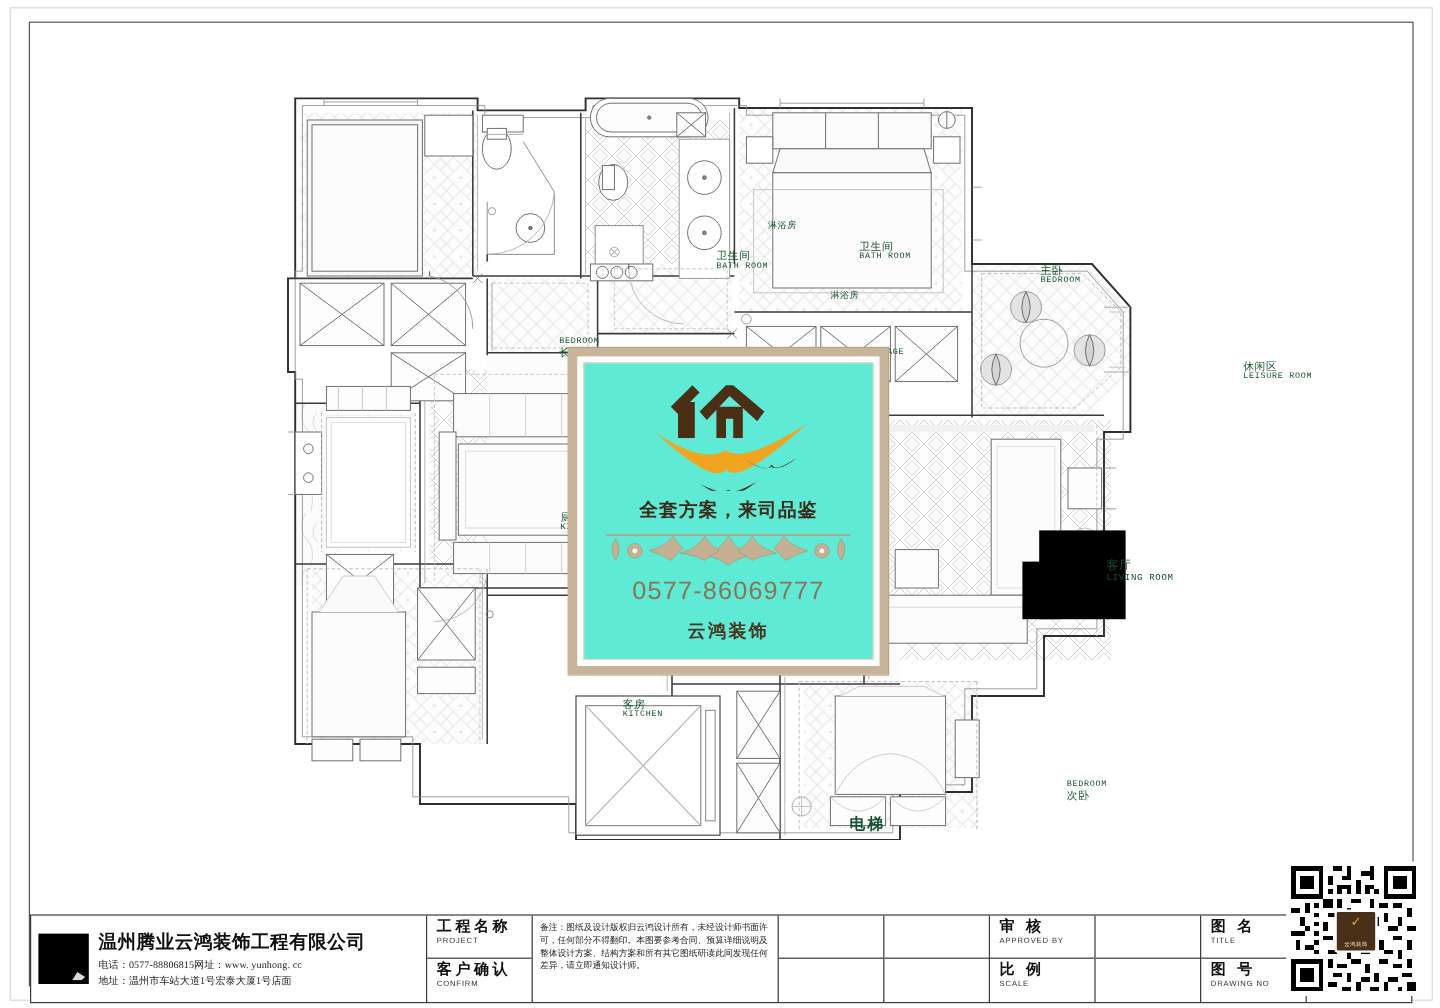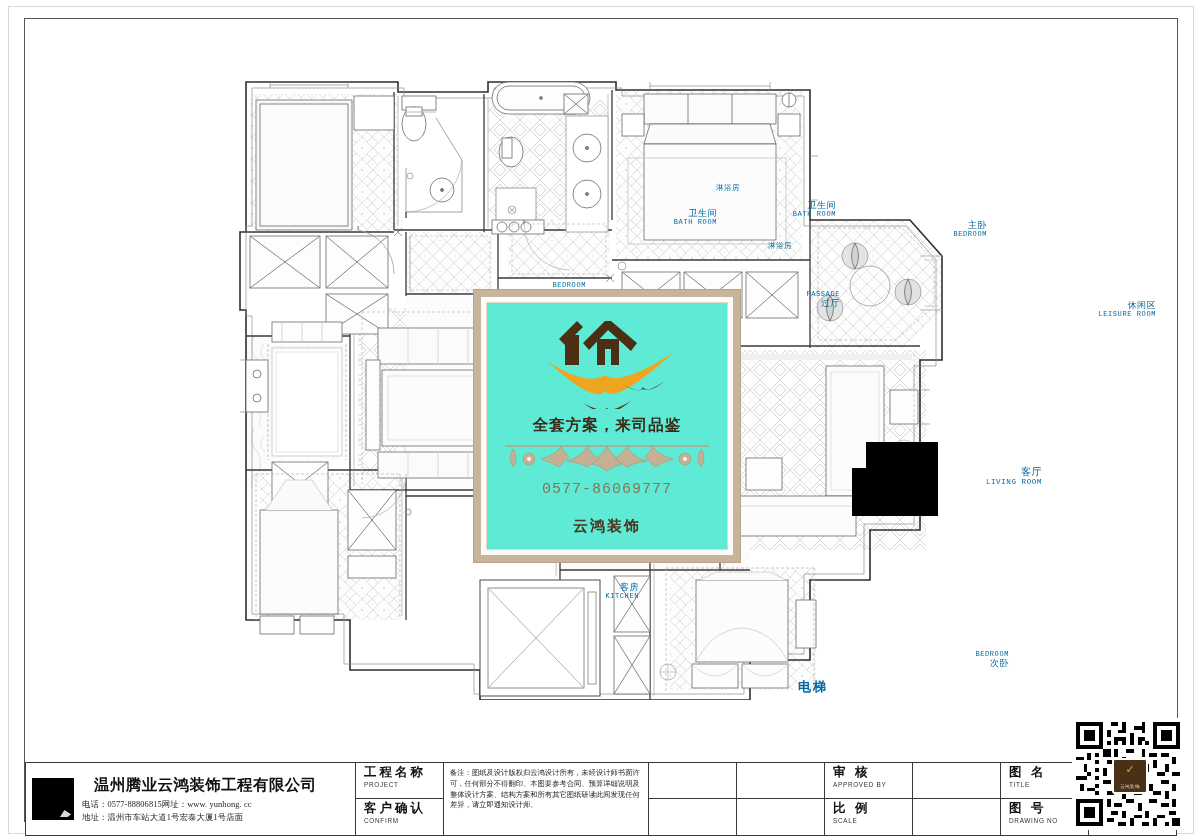--- a/index.html
+++ b/index.html
@@ -11,60 +11,60 @@
   .frame-outer{position:absolute;left:8px;top:6px;width:1184px;height:826px;
                border:1px solid #d8d8d8;background:#fff;}
   .frame-inner{position:absolute;left:24px;top:18px;width:1152px;height:802px;
                border:1px solid #555;}
 
   
   #plan{position:absolute;left:230px;top:60px;width:740px;height:640px;}
   svg.planvec{position:absolute;left:0;top:0;}
 
   
-  .rlabel{position:absolute;text-align:right;line-height:1.15;
-          color:#0369a1;white-space:nowrap;pointer-events:none;}
+  .rlabel{position:absolute;text-align:left;line-height:1.15;
+          color:#14532d;white-space:nowrap;pointer-events:none;}
   .rlabel .cn{display:block;font-size:9px;letter-spacing:.5px;}
   .rlabel .en{display:block;font-size:7px;letter-spacing:.6px;
               font-family:Liberation Mono, monospace;}
   .rlabel.big .cn{font-size:13px;font-weight:bold;letter-spacing:2px;}
   .rlabel.serif .cn{font-family:"Liberation Serif","DejaVu Serif",serif;font-size:10px;}
   .rlabel.serif .en{font-size:7.5px;}
   .rlabel.tiny .cn{font-size:7.5px;}
 
   
   #wm{position:absolute;left:474px;top:290px;width:252px;height:258px;
       background:#fdfcfb;border:7px solid #c8b49a;box-shadow:0 0 0 1px #b9a384;}
   #wm .wmin{position:absolute;left:5px;top:5px;right:5px;bottom:5px;
             border:1px solid #e2d8ca;background:#5eead4;}
   .wm-logo{position:absolute;left:0;right:0;top:10px;height:96px;}
   .wm-slogan{position:absolute;left:0;right:0;top:112px;text-align:center;
              font-size:15.5px;font-weight:bold;color:#3a2a18;letter-spacing:1px;}
   .wm-orn{position:absolute;left:16px;right:16px;top:140px;height:30px;}
   .wm-phone{position:absolute;left:0;right:0;top:178px;text-align:center;
-            font-size:15px;color:#8a7356;letter-spacing:1px;
-            font-family:Liberation Mono, monospace;}
+            font-size:21px;color:#8a7356;letter-spacing:1px;
+            font-family:Liberation Sans, sans-serif;}
   .wm-brand{position:absolute;left:0;right:0;top:214px;text-align:center;
             font-size:15px;font-weight:bold;color:#4a3520;letter-spacing:2px;}
 
   
   #tblock{position:absolute;left:25px;top:762px;width:1150px;height:72px;
           border:1px solid #3a3a3a;display:flex;background:#fff;}
   #tblock .cell{border-right:1px solid #3a3a3a;box-sizing:border-box;}
   #tblock .cell:last-child{border-right:none;}
 
   .co-cell{width:330px;display:flex;align-items:center;padding:0 6px;}
   .co-mark{width:42px;height:42px;background:#000;margin-right:8px;flex:none;
            position:relative;}
   .co-mark::after{content:"";position:absolute;right:3px;bottom:3px;width:11px;height:7px;
                   background:#fff;clip-path:polygon(0 100%,40% 0,100% 60%,70% 100%);
                   opacity:.85;}
   .co-txt{flex:1;}
   .co-name{font-size:15.5px;font-weight:bold;color:#111;letter-spacing:.4px;
-           white-space:nowrap;margin-left:12px;}
+           white-space:nowrap;}
   .co-line{font-size:8.4px;color:#222;margin-top:2.5px;white-space:nowrap;letter-spacing:.1px;font-family:Liberation Serif, serif;}
 
   .note-cell{width:205px;padding:5px 6px;font-size:7.3px;line-height:1.48;color:#222;}
 
   .lbl-col{width:88px;}
   .lbl-col .lrow{height:50%;box-sizing:border-box;border-bottom:1px solid #3a3a3a;
                  padding:3px 0 0 8px;}
   .lbl-col .lrow:last-child{border-bottom:none;}
   .lrow .cn{font-size:12.5px;font-weight:bold;color:#111;letter-spacing:3px;line-height:1.1;}
   .lrow .en{font-size:6.4px;color:#333;letter-spacing:.7px;margin-top:1px;}

